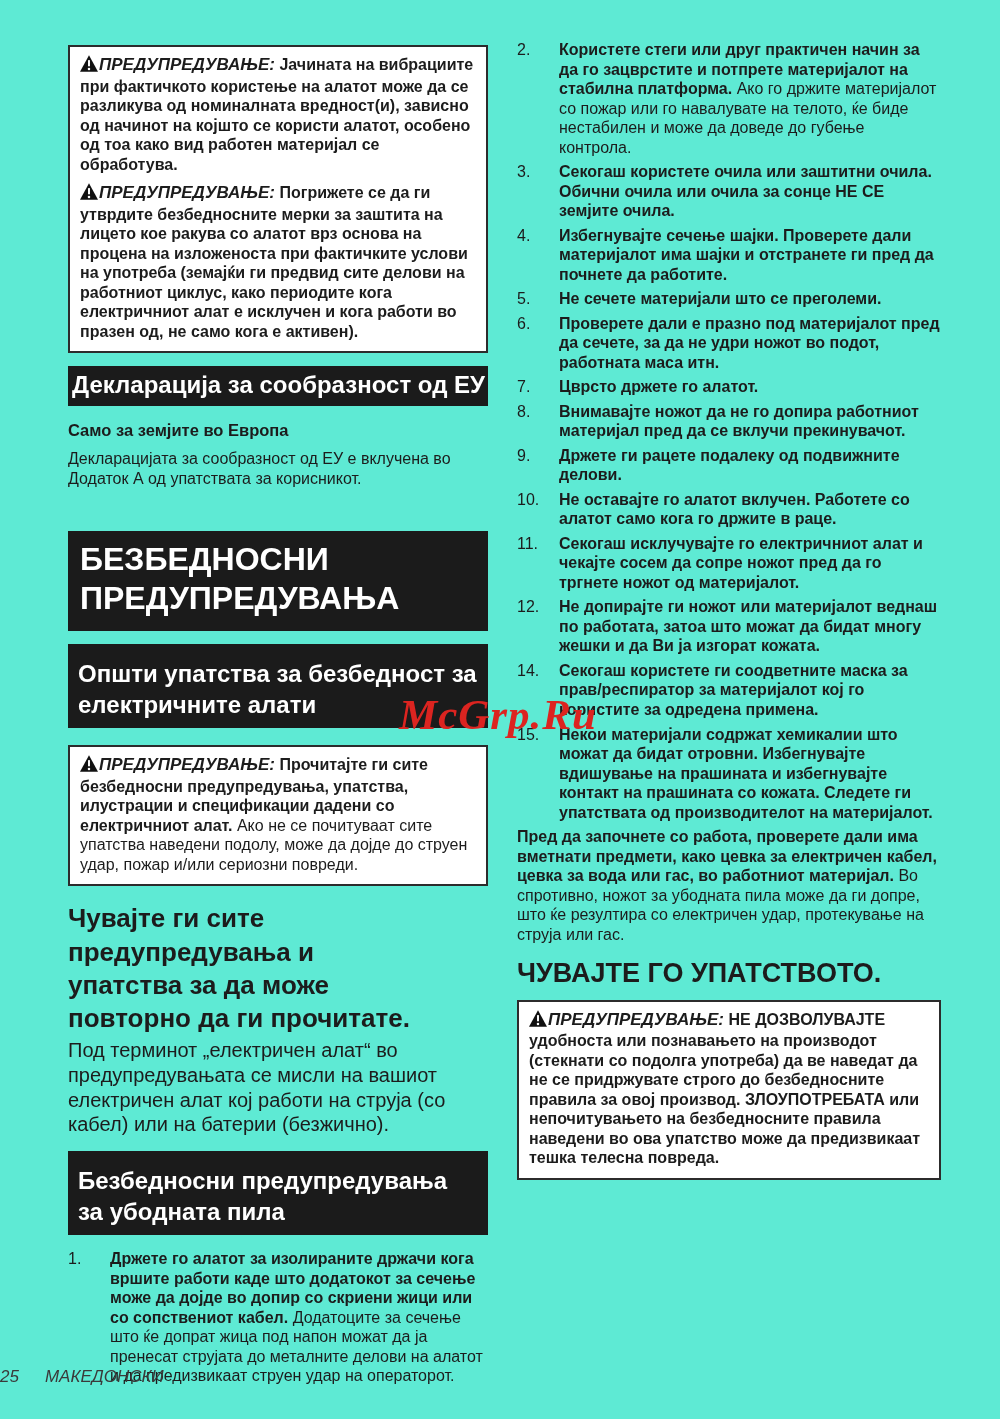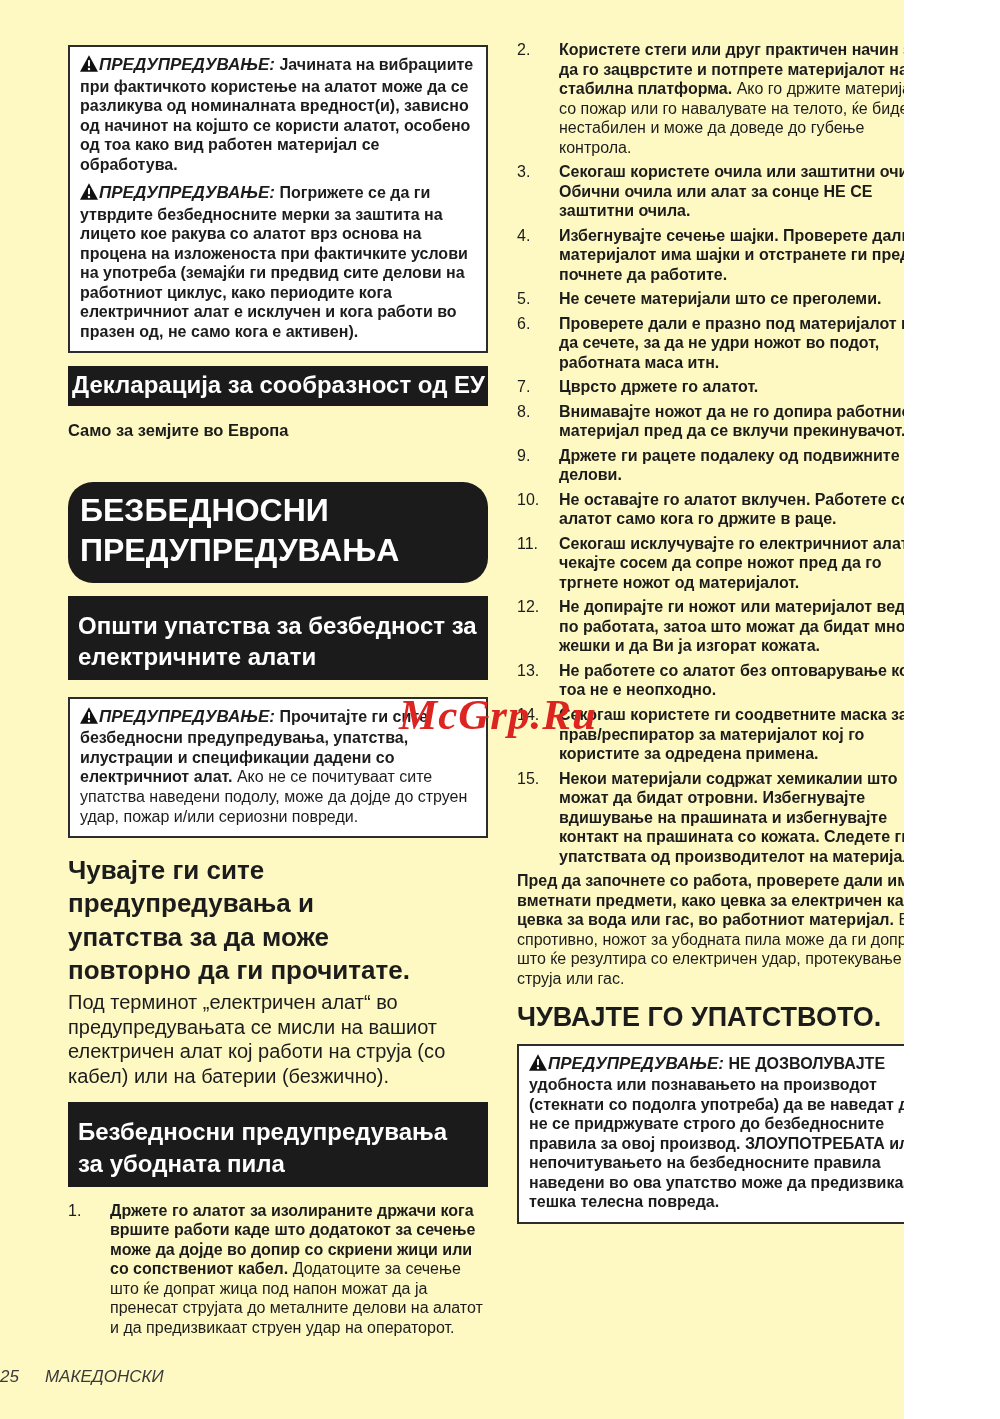--- a/index.html
+++ b/index.html
@@ -1,34 +1,34 @@
 <!DOCTYPE html>
 <html><head>
 <meta charset="utf-8">
 <style>
   html,body { margin:0; padding:0; background:#ffffff; }
   .page {
-    position:relative; width:904px; height:1419px; background:#fef9c3;
+    position:relative; width:1000px; height:1419px; background:#5eead4;
     font-family:"Liberation Sans", sans-serif; color:#1c1c1c; overflow:hidden;
   }
   .col-left  { position:absolute; left:68px;  top:45px; width:420px; }
   .col-right { position:absolute; left:517px; top:40px; width:424px; }
 
   
   .warn-box { border:2px solid #2c2c2c; padding:8px 10px 10px 10px; background:#fff; }
   .warn-box p { margin:0; font-size:16px; line-height:1.22; font-weight:bold; }
   .warn-box p + p { margin-top:9px; }
   .warn-label { font-style:italic; font-size:17px; white-space:nowrap; }
   .warn-rest { font-weight:normal; }
   .warn-icon { display:inline-block; vertical-align:-2px; margin-right:1px; }
 
   
   .black-bar { background:#1b1b1b; color:#ffffff; font-weight:bold; }
   .eu-bar    { font-size:24px; line-height:1.25; padding:4px 4px 6px; margin-top:13px; white-space:nowrap; }
-  .main-box  { font-size:32px; line-height:1.24; padding:9px 12px 12px; margin-top:42px;border-radius:25px; }
+  .main-box  { font-size:32px; line-height:1.24; padding:9px 12px 12px; margin-top:42px; }
   .sub-bar   { font-size:24px; line-height:1.3; padding:14px 10px 8px; margin-top:13px; }
   .jigsaw-bar{ margin-top:14px; }
 
   .eu-subtitle { font-weight:bold; font-size:16.5px; margin:15px 0 0; }
   .eu-body     { font-size:16px; line-height:1.23; margin:9px 0 0; }
 
   .read-box { margin-top:17px; }
 
   .keep-heading { font-size:26px; line-height:1.28; font-weight:bold; margin:16px 0 0; max-width:354px; }
   .keep-body    { font-size:20px; line-height:1.23; margin:3px 0 12px; }
@@ -77,20 +77,21 @@
               <circle cx="12" cy="18.4" r="1.7" fill="#fff"></circle>
             </svg></span><b class="warn-label">ПРЕДУПРЕДУВАЊЕ:</b>
         <b>Погрижете се да ги утврдите безбедносните мерки за заштита на лицето кое ракува со алатот врз основа на процена на изложеноста при фактичките услови на употреба (земајќи ги предвид сите делови на работниот циклус, како периодите кога електричниот алат е исклучен и кога работи во празен од, не само кога е активен).</b>
         <span class="warn-rest"></span>
       </p>
     </div>
 
     <div class="black-bar eu-bar">Декларација за сообразност од ЕУ</div>
 
     <p class="eu-subtitle">Само за земјите во Европа</p>
+    <p class="eu-body">Декларацијата за сообразност од ЕУ е вклучена во Додаток А од упатствата за корисникот.</p>
 
     <div class="black-bar main-box">БЕЗБЕДНОСНИ ПРЕДУПРЕДУВАЊА</div>
 
     <div class="black-bar sub-bar">Општи упатства за безбедност за електричните алати</div>
 
     <div class="warn-box read-box">
       <p>
         <span class="warn-icon"><svg width="18" height="17" viewBox="0 0 24 22">
               <path d="M12 0 L24 22 L0 22 Z" fill="#111"></path>
               <rect x="10.7" y="6.5" width="2.6" height="8.2" fill="#fff"></rect>
@@ -122,21 +123,21 @@
 
     <div class="list" style="margin-top:0">
 
       <div class="li">
         <span class="num">2.</span>
         <span class="li-text"><b>Користете стеги или друг практичен начин за да го зацврстите и потпрете материјалот на стабилна платформа.</b>
           <span class="li-rest">Ако го држите материјалот со пожар или го навалувате на телото, ќе биде нестабилен и може да доведе до губење контрола.</span></span>
       </div>
       <div class="li">
         <span class="num">3.</span>
-        <span class="li-text"><b>Секогаш користете очила или заштитни очила. Обични очила или алат за сонце НЕ СЕ заштитни очила.</b>
+        <span class="li-text"><b>Секогаш користете очила или заштитни очила. Обични очила или очила за сонце НЕ СЕ земјите очила.</b>
           <span class="li-rest"></span></span>
       </div>
       <div class="li">
         <span class="num">4.</span>
         <span class="li-text"><b>Избегнувајте сечење шајки. Проверете дали материјалот има шајки и отстранете ги пред да почнете да работите.</b>
           <span class="li-rest"></span></span>
       </div>
       <div class="li">
         <span class="num">5.</span>
         <span class="li-text"><b>Не сечете материјали што се преголеми.</b>
@@ -168,25 +169,20 @@
           <span class="li-rest"></span></span>
       </div>
       <div class="li">
         <span class="num">11.</span>
         <span class="li-text"><b>Секогаш исклучувајте го електричниот алат и чекајте сосем да сопре ножот пред да го тргнете ножот од материјалот.</b>
           <span class="li-rest"></span></span>
       </div>
       <div class="li">
         <span class="num">12.</span>
         <span class="li-text"><b>Не допирајте ги ножот или материјалот веднаш по работата, затоа што можат да бидат многу жешки и да Ви ја изгорат кожата.</b>
-          <span class="li-rest"></span></span>
-      </div>
-      <div class="li">
-        <span class="num">13.</span>
-        <span class="li-text"><b>Не работете со алатот без оптоварување кога тоа не е неопходно.</b>
           <span class="li-rest"></span></span>
       </div>
       <div class="li">
         <span class="num">14.</span>
         <span class="li-text"><b>Секогаш користете ги соодветните маска за прав/респиратор за материјалот кој го користите за одредена примена.</b>
           <span class="li-rest"></span></span>
       </div>
       <div class="li">
         <span class="num">15.</span>
         <span class="li-text"><b>Некои материјали содржат хемикалии што можат да бидат отровни. Избегнувајте вдишување на прашината и избегнувајте контакт на прашината со кожата. Следете ги упатствата од производителот на материјалот.</b>

